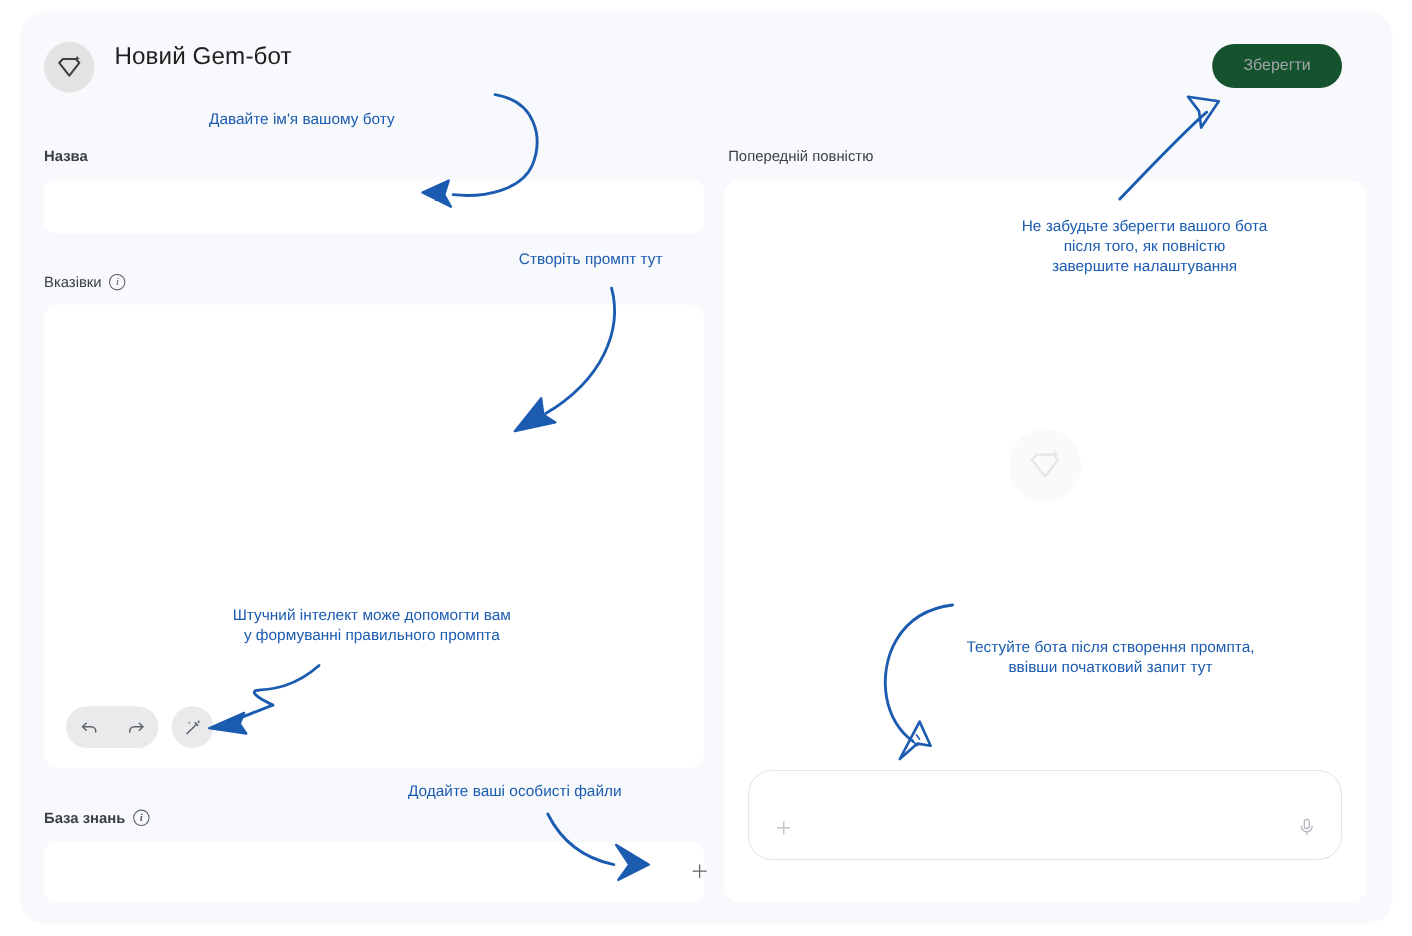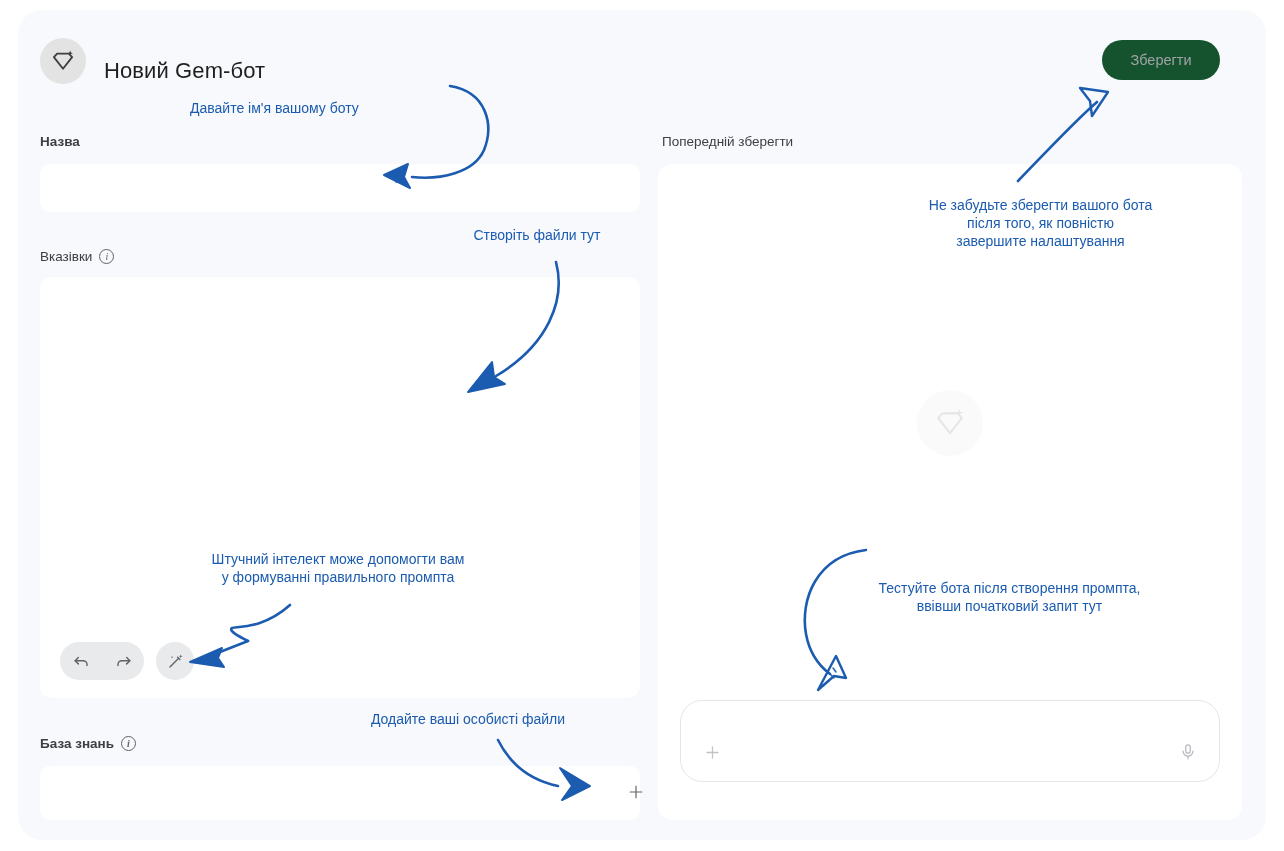--- a/index.html
+++ b/index.html
@@ -23,21 +23,21 @@
     background: #f7f9fc;
     border-radius: 24px;
   }
 
   
   #header {
     position: absolute;
     left: 22px;
     top: 28px;
     display: flex;
-    align-items: flex-end;
+    align-items: flex-start;
     gap: 18px;
   }
   .gem-avatar {
     width: 46px; height: 46px;
     border-radius: 50%;
     background: #e3e3e3;
     display: flex; align-items: center; justify-content: center;
   }
   #bot-title {
     font-size: 22px;
@@ -288,21 +288,21 @@
 
   <div id="knowledge-box">
     <button id="add-file-button">
       <svg width="20" height="20" viewBox="0 0 24 24" fill="none" stroke="#5f6368" stroke-width="1.4" stroke-linecap="round">
         <path d="M12 5 V19 M5 12 H19"></path>
       </svg>
     </button>
   </div>
 
   <div id="label-preview" class="field-label">
-    <span>Попередній зберегти</span>
+    <span>Попередній повністю</span>
   </div>
 
   <div id="preview-panel">
     <div id="preview-gem">
       <svg width="34" height="34" viewBox="0 0 24 24" fill="none" stroke="#e6e6e6" stroke-width="1.5" stroke-linejoin="round" stroke-linecap="round">
         <path d="M3.6 8.4 L12 19.2 L20.4 8.4 L17.4 5.2 L6.6 5.2 Z"></path>
         <path d="M18.6 2.3 L19.3 4.1 L21.1 4.8 L19.3 5.5 L18.6 7.3 L17.9 5.5 L16.1 4.8 L17.9 4.1 Z" fill="#e6e6e6" stroke="none"></path>
       </svg>
     </div>
 
@@ -318,21 +318,21 @@
           <path d="M5.5 11 a6.5 6.5 0 0 0 13 0"></path>
           <path d="M12 17.5 V21"></path>
         </svg>
       </button>
     </div>
   </div>
 
 </div>
 
 <div class="annotation" id="ann-name">Давайте ім'я вашому боту</div>
-<div class="annotation" id="ann-prompt">Створіть файли тут</div>
+<div class="annotation" id="ann-prompt">Створіть промпт тут</div>
 <div class="annotation" id="ann-ai">Штучний інтелект може допомогти вам
 у формуванні правильного промпта</div>
 <div class="annotation" id="ann-files">Додайте ваші особисті файли</div>
 <div class="annotation" id="ann-save">Не забудьте зберегти вашого бота
 після того, як повністю
 завершите налаштування</div>
 <div class="annotation" id="ann-test">Тестуйте бота після створення промпта,
 ввівши початковий запит тут</div>
 
 <svg id="arrows" viewBox="0 0 1284 851">

